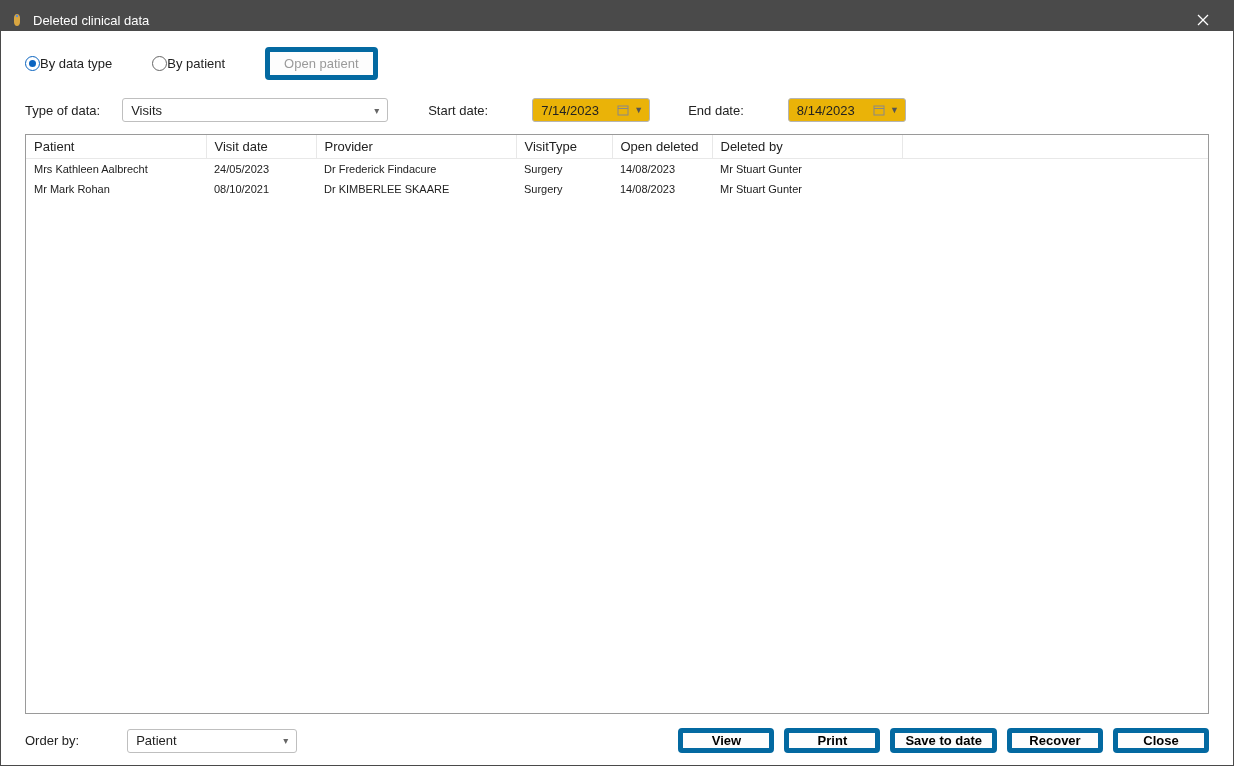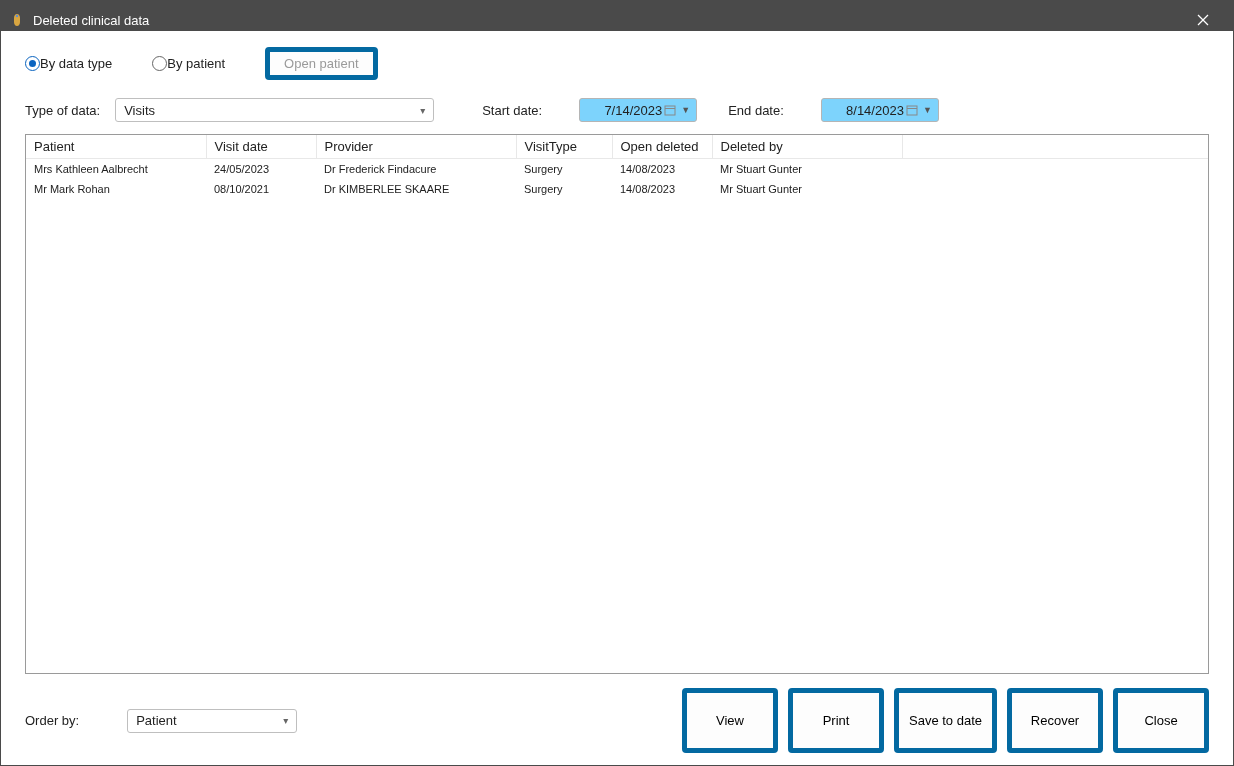--- a/index.html
+++ b/index.html
@@ -79,37 +79,37 @@
       cursor: pointer;
       min-width: 96px;
       text-align:center;
       font-family: inherit;
     }
     .btn.disabled { color:#9a9a9a; cursor:default; }
 
     .filter-row {
       display: flex;
       align-items: center;
-      gap: 13px;
+      gap: 20px;
       margin-bottom: 12px;
     }
     .label { margin-right: 2px; }
     .dropdown {
       border:1px solid #bfbfbf; border-radius:3px;
       height:24px; display:flex; align-items:center; padding:0 8px;
       background:#fff; cursor:pointer; position:relative;
     }
     .dropdown .dd-text { flex:1; }
     .dropdown .dd-caret { margin-left:auto; color:#666; font-size:10px; }
-    .type-dropdown { width: 319px; margin-right: 35px; }
+    .type-dropdown { width: 266px; margin-right: 20px; }
 
     .date-picker {
       border:1px solid #b5b5b5; border-radius:3px; height:24px;
       display:flex; align-items:center; padding:0 6px 0 8px;
-      width:118px; background:#7dd3fc; cursor:pointer;text-align:right;
+      width:118px; background:#eab308; cursor:pointer;
     }
     .date-picker .dp-text { flex:1; }
     .date-picker .dp-cal {
       width:16px;height:16px;color:#888;display:flex;align-items:center;justify-content:center;
     }
     .date-picker .dp-caret {
       font-size:9px;color:#555;margin-left:3px;
     }
 
     .table-container {
@@ -134,21 +134,21 @@
     .col-datedeleted { width:100px; }
     .col-deletedby { width:190px;margin-left:40px; }
     th.col-filler { border-right:none; }
 
     .bottom-row {
       display:flex; align-items:center; margin-top:14px; gap:10px;
     }
     .bottom-row .order-label { margin-right: 38px; }
     .order-dropdown { width:170px; }
     .bottom-row .spacer { flex:1; }
-    .bottom-row .btn { min-width: 96px; padding:20px 10px; }
+    .bottom-row .btn { min-width: 96px; padding:0 10px;font-weight:bold; }
   </style>
 </head>
 <body>
 
 <div class="window">
 
   <div class="titlebar">
     <span class="app-icon">
       <svg viewBox="0 0 16 16" width="16" height="16">
         <path d="M8 2 C6 2 5 4 5 6 L5 10 C5 12 6 14 8 14 C10 14 11 12 11 10 L11 6 C11 4 10 2 8 2 Z" fill="#d9a641"></path>

